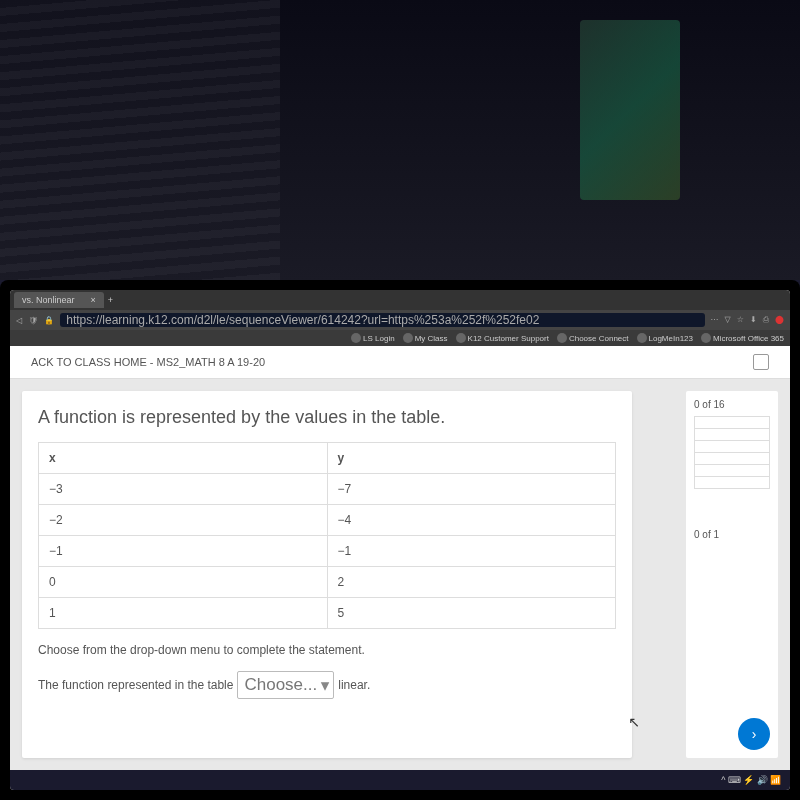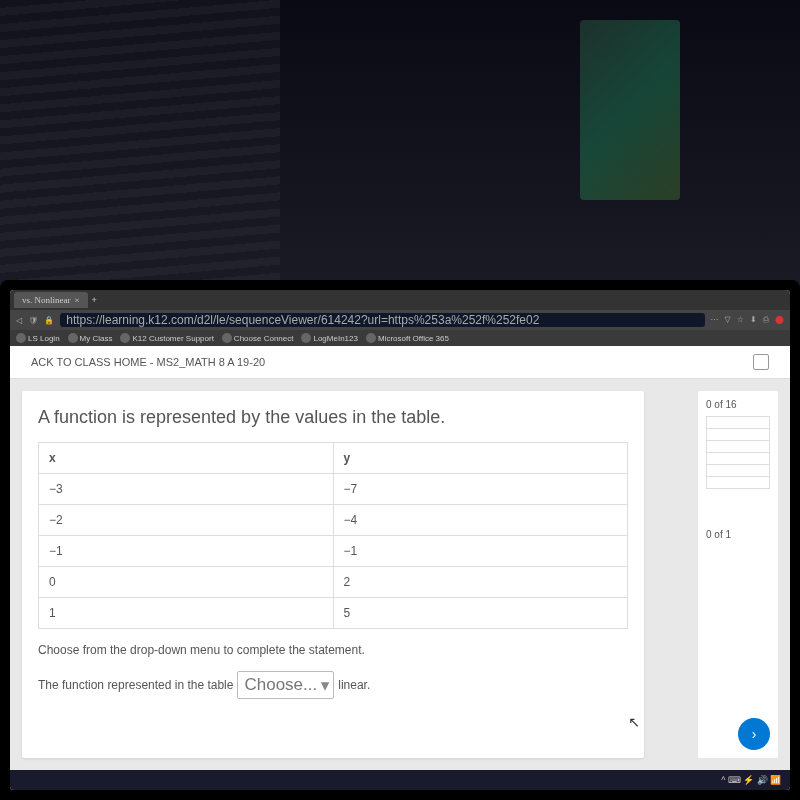--- a/index.html
+++ b/index.html
@@ -37,22 +37,21 @@
       display: flex;
       align-items: center;
       gap: 4px;
     }
     .tab {
       background: #555;
       padding: 3px 8px;
       border-radius: 3px 3px 0 0;
       display: flex;
       align-items: flex-end;
-      gap: 4px;
-      font-family: Liberation Serif, serif;
+      gap: 16px;
     }
     .tab-close { cursor: pointer; }
     .url-bar {
       background: #444;
       padding: 3px 6px;
       display: flex;
       align-items: center;
       gap: 6px;
       font-size: 8px;
       color: #aaa;
@@ -67,20 +66,21 @@
       font-size: 12px;
     }
     .url-icons { display: flex; gap: 6px; color: #aaa; }
     .bookmarks {
       background: #3a3a3a;
       padding: 3px 6px;
       display: flex;
       gap: 8px;
       font-size: 8px;
       color: #ccc;
+      justify-content: flex-end;
     }
     .bookmark-item { display: flex; align-items: center; gap: 2px; }
     .bookmark-icon {
       width: 10px; height: 10px; border-radius: 50%;
       background: #666; display: inline-block;
     }
     .page-header {
       background: #fff;
       padding: 8px 21px;
       font-size: 11px;
@@ -103,21 +103,21 @@
       overflow: hidden;
     }
     .main-panel {
       flex: 1;
       background: #fff;
       padding: 16px;
       border-radius: 2px;
       box-shadow: 0 1px 3px rgba(0,0,0,0.1);
     }
     .side-panel {
-      width: 80px;
+      width: 92px;
       background: #fff;
       border-radius: 2px;
       padding: 8px;
       display: flex;
       flex-direction: column;
       margin-left: 44px;
     }
     .prompt-text {
       font-size: 18px;
       color: #555;

